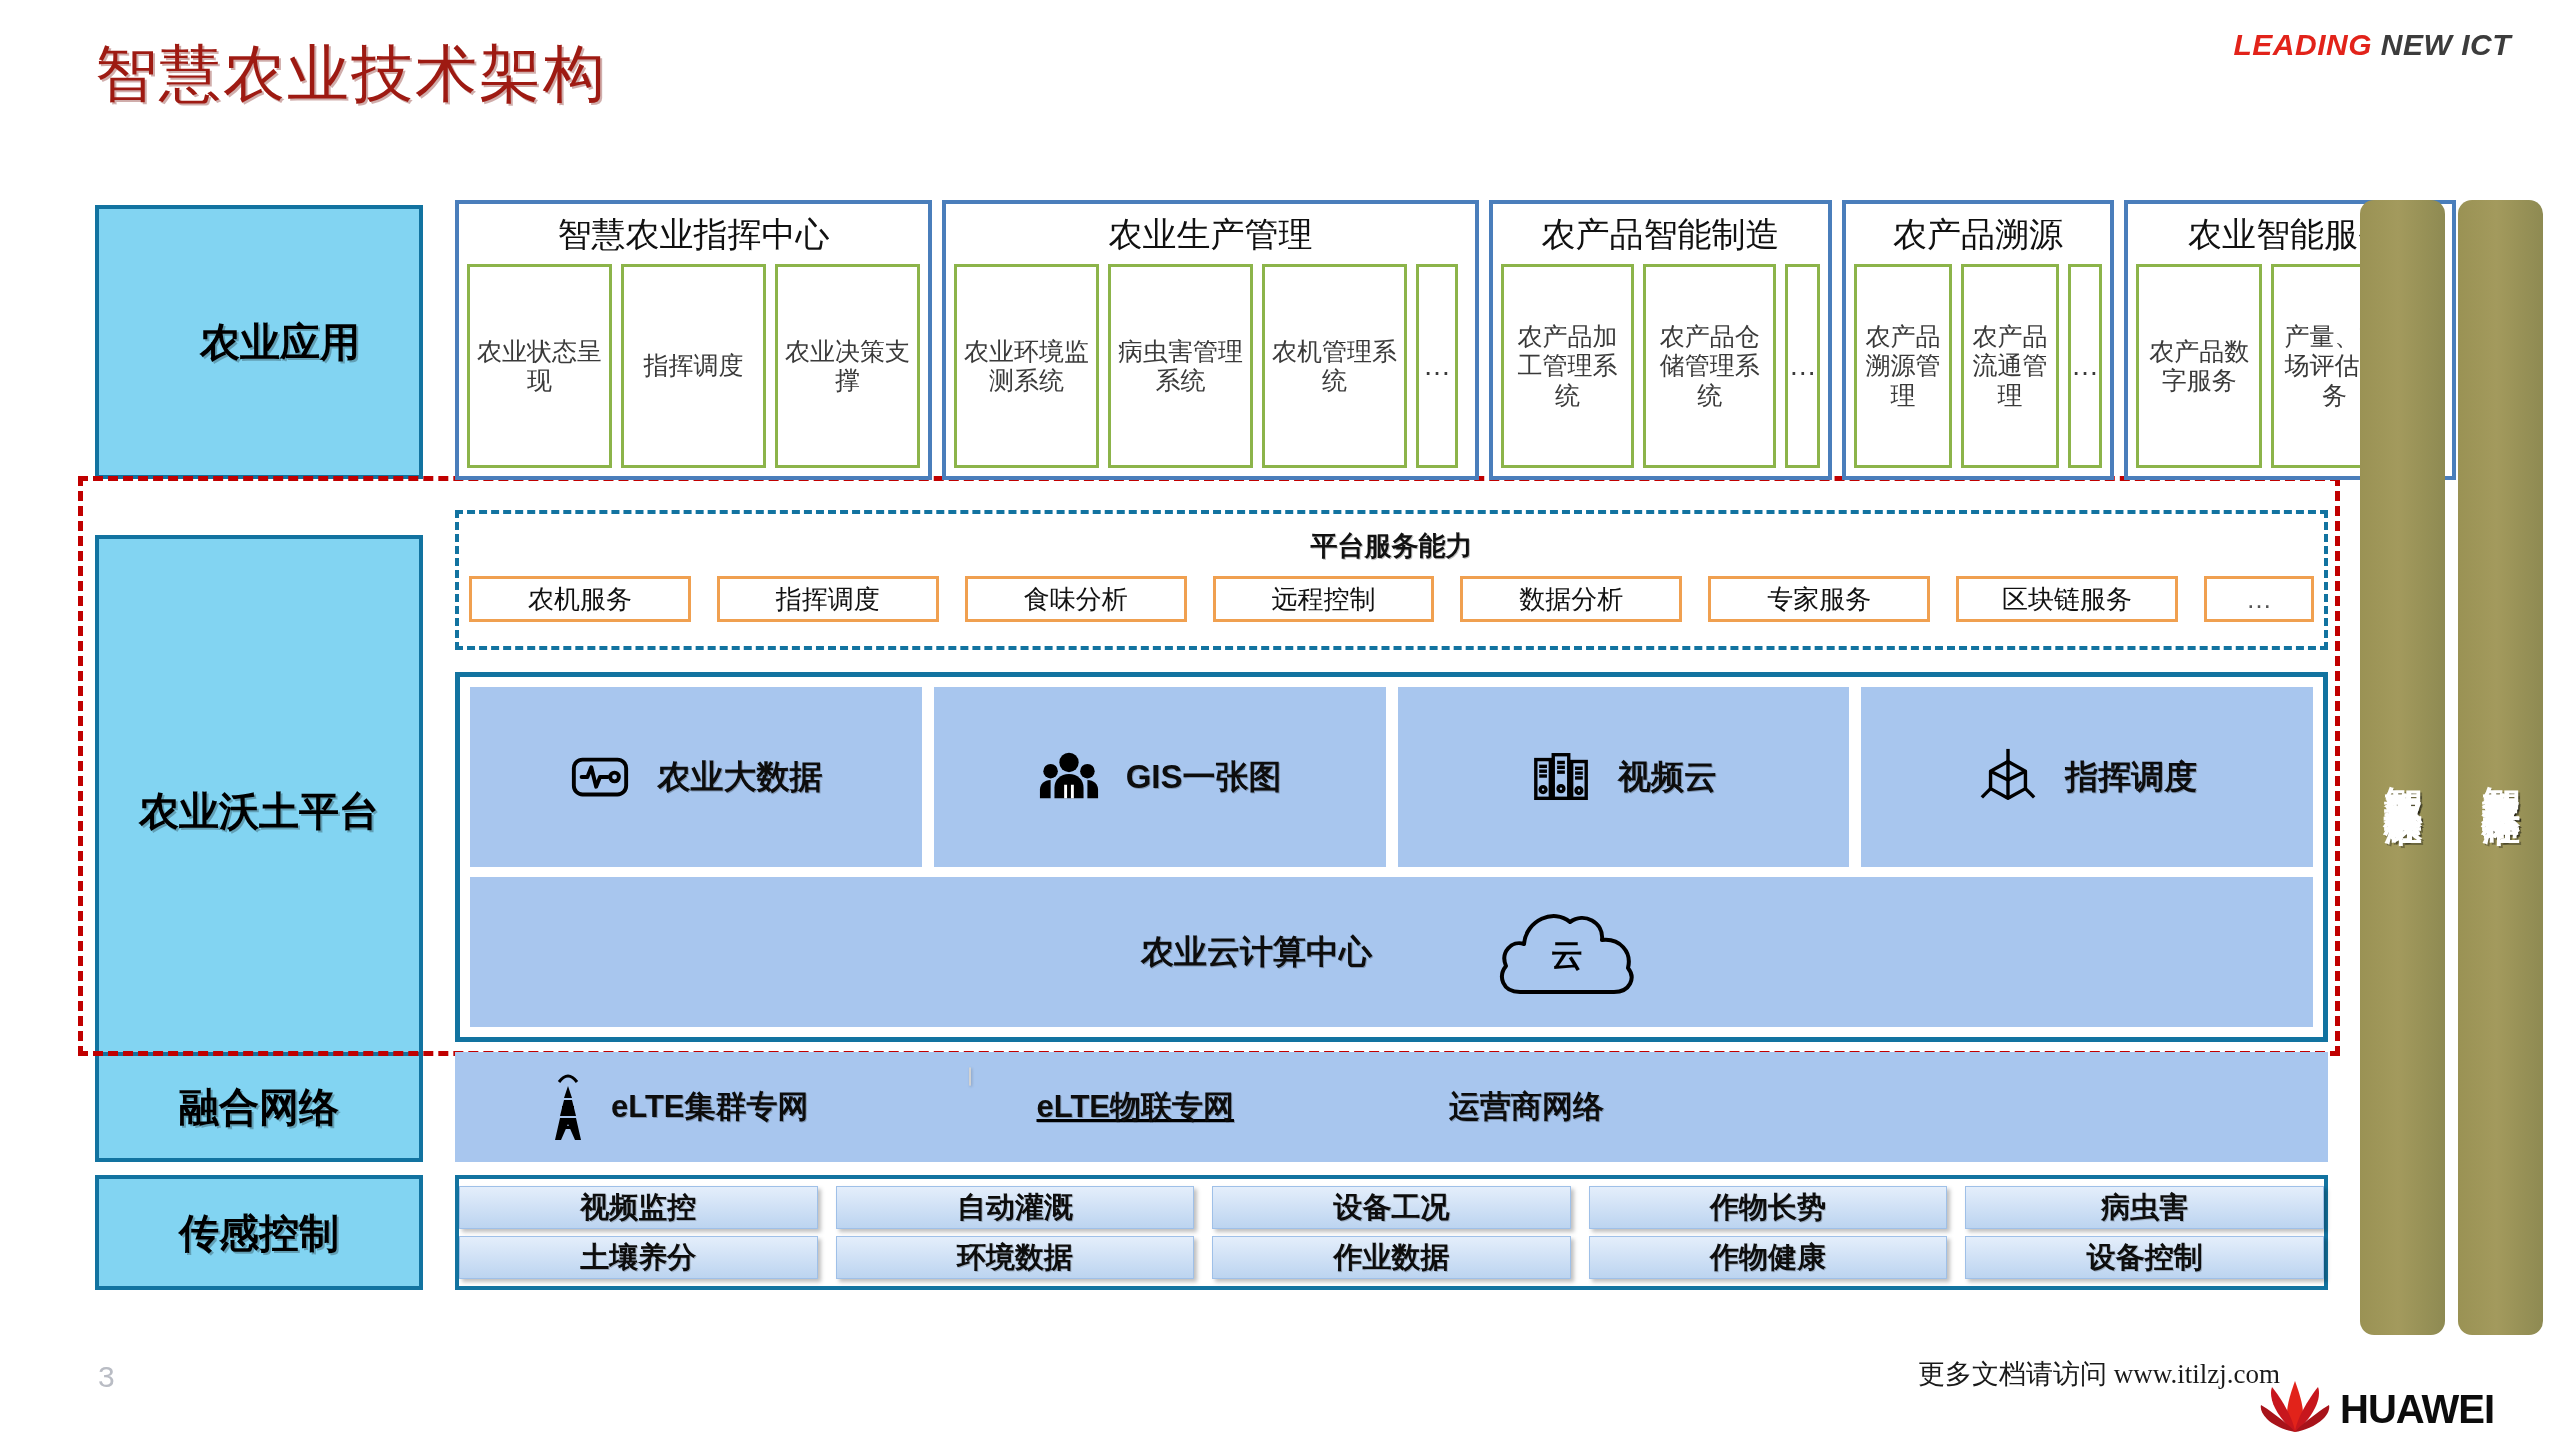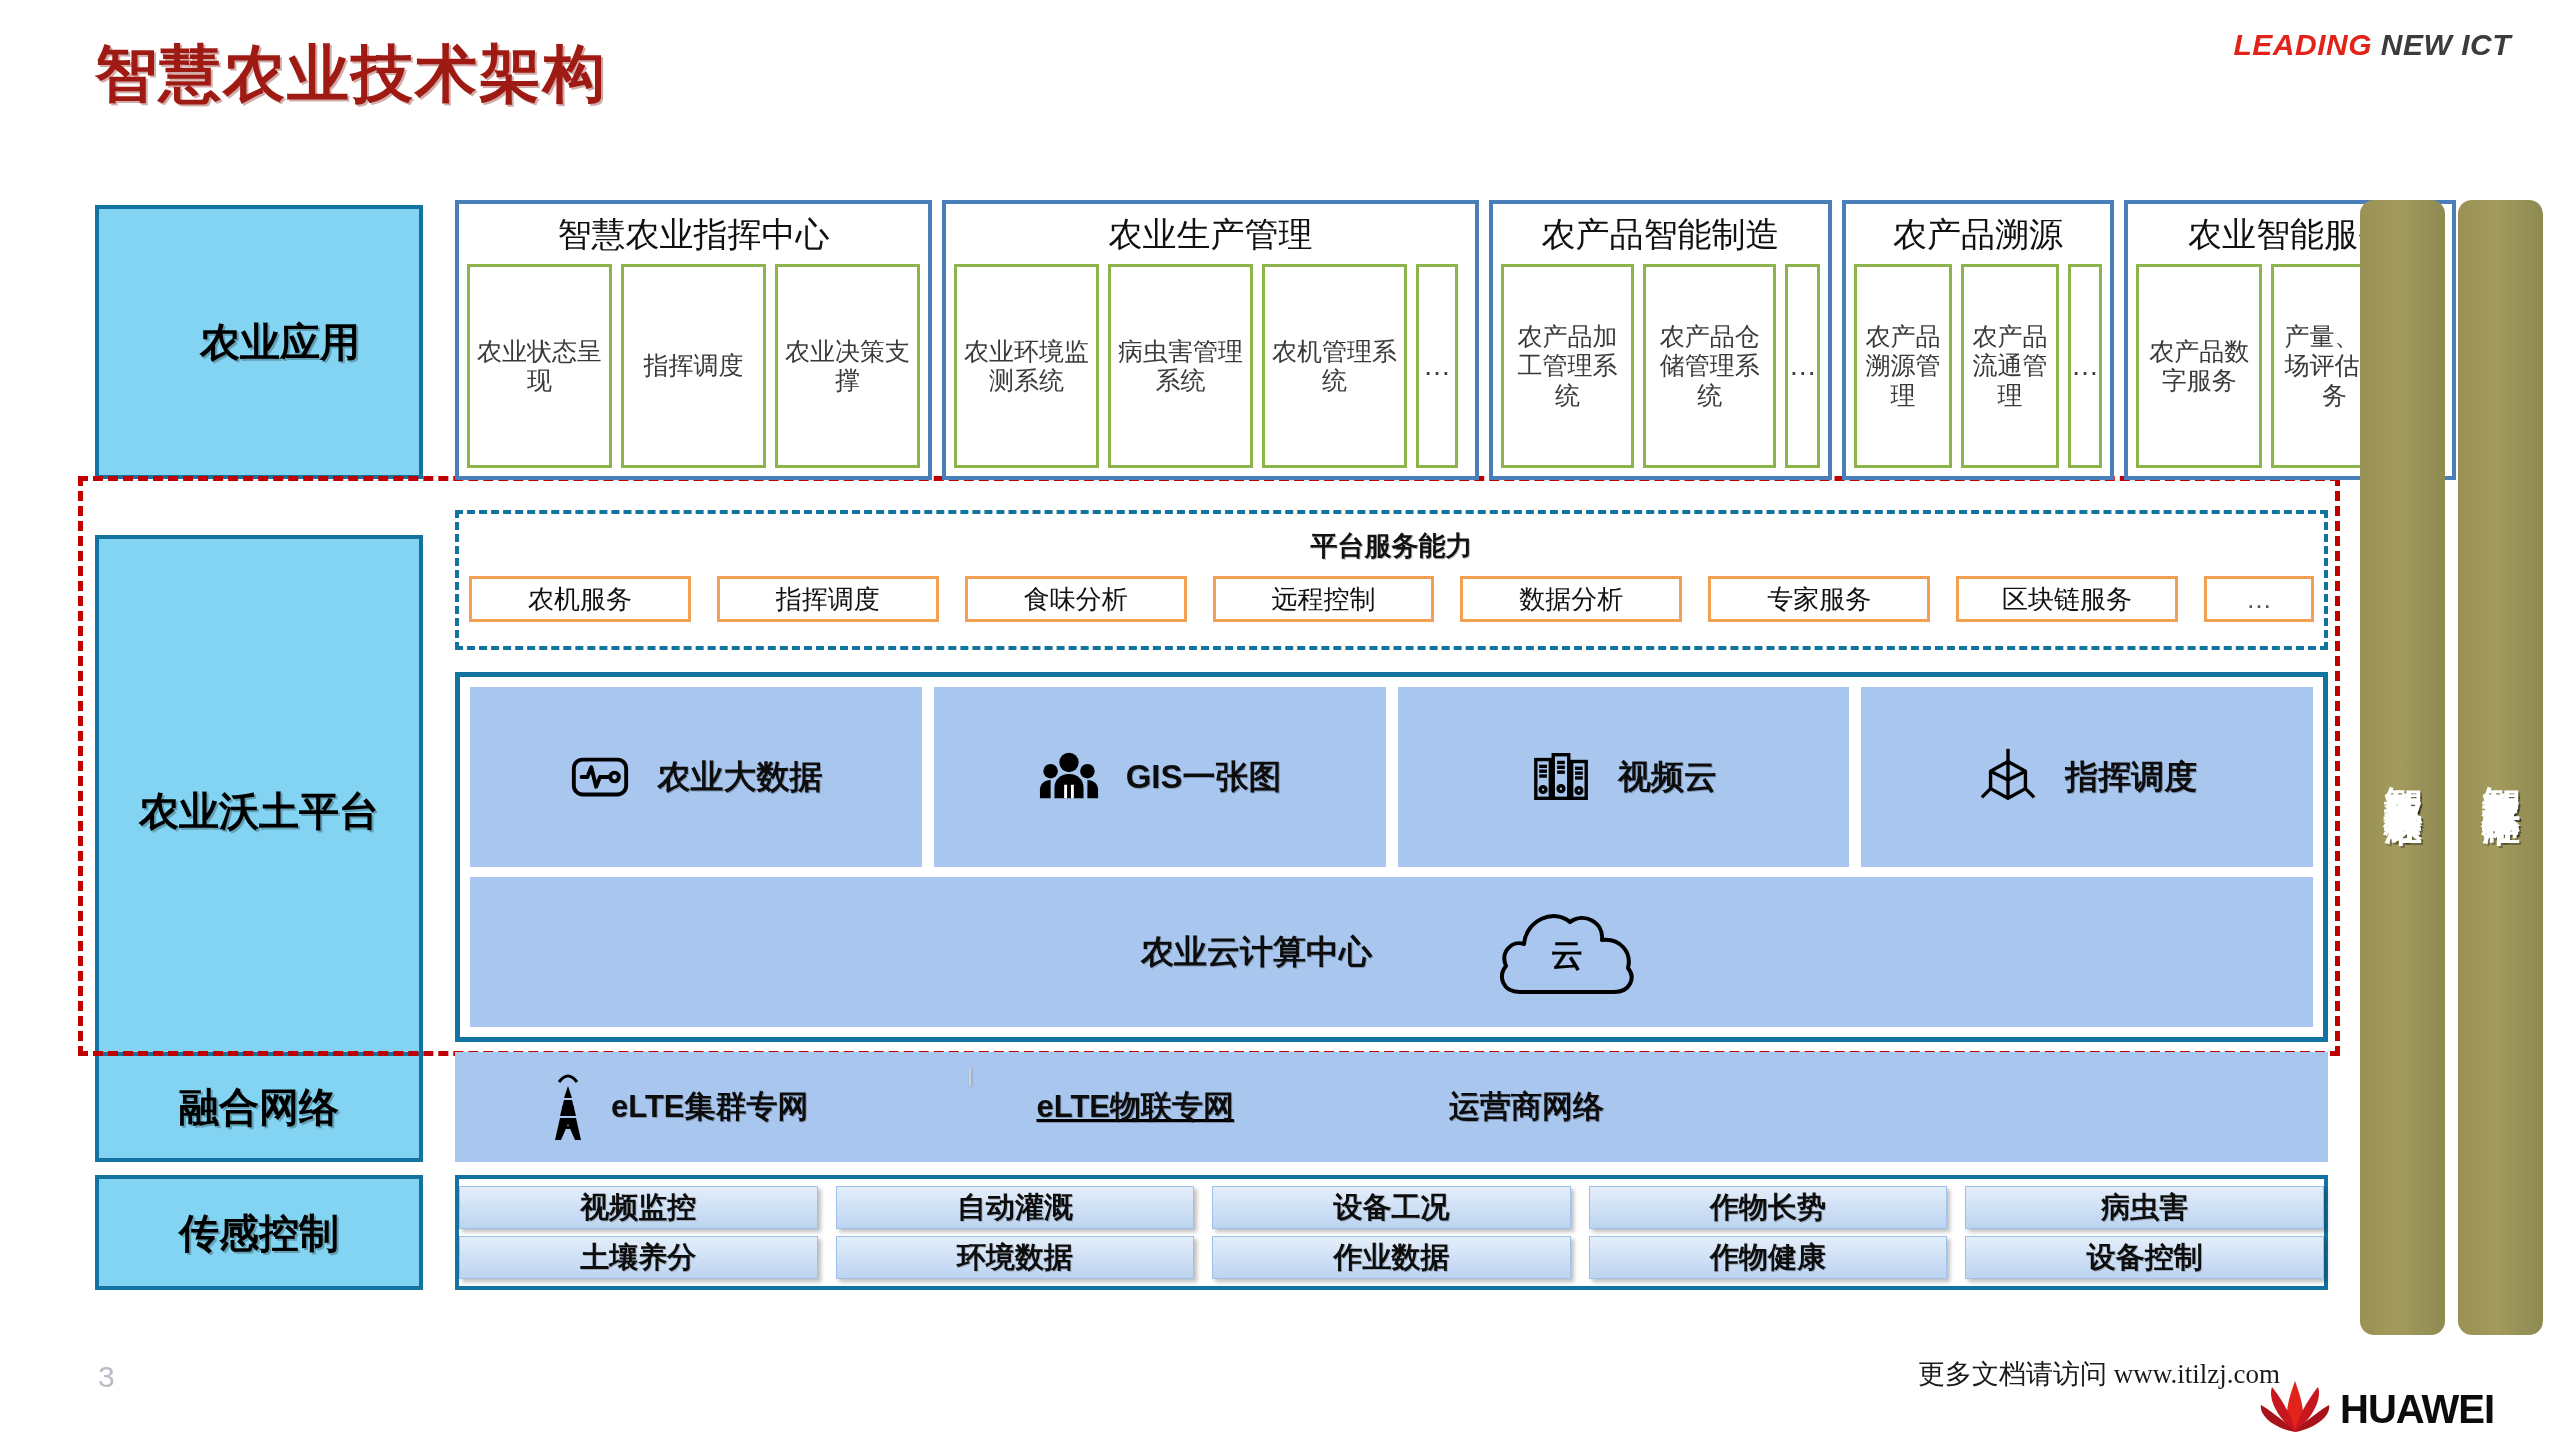--- a/index.html
+++ b/index.html
@@ -4,21 +4,21 @@
 <style>
   html,body{margin:0;padding:0;}
   body{
     width:2559px;height:1439px;background:#ffffff;
     font-family:"Liberation Sans","DejaVu Sans",sans-serif;
     overflow:hidden;position:relative;
   }
   
   #page-title{
     position:absolute;left:95px;top:32px;
-    font-size:62px;font-weight:bold;color:#9e1a12;
+    font-size:62px;font-weight:normal;color:#9e1a12;
     letter-spacing:2px;
     text-shadow:2px 2px 0 rgba(120,20,15,.35);
   }
   #brand-slogan{
     position:absolute;right:48px;top:28px;
     font-size:30px;font-style:italic;font-weight:bold;letter-spacing:.5px;
   }
   #brand-slogan .lead{color:#e2231a;}
   #brand-slogan .ict{color:#3c3c3c;}
 

